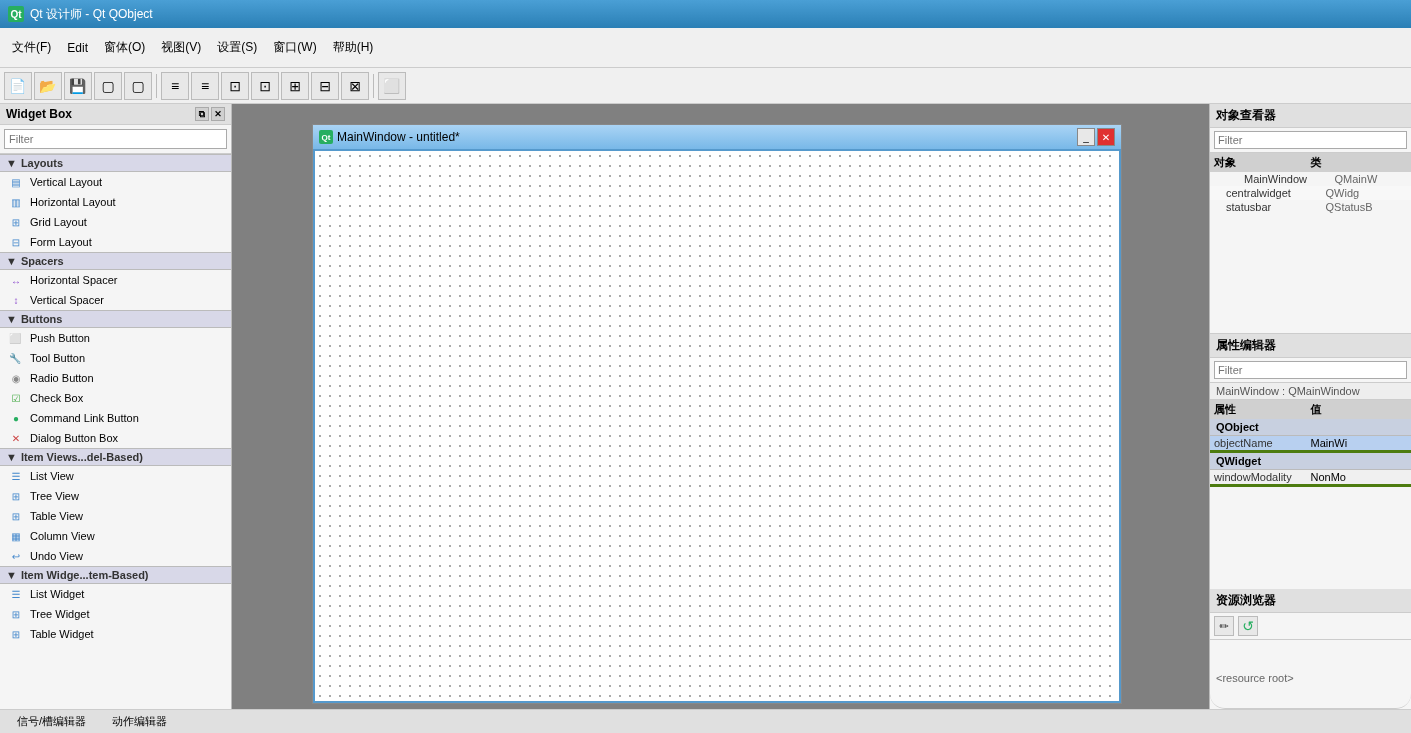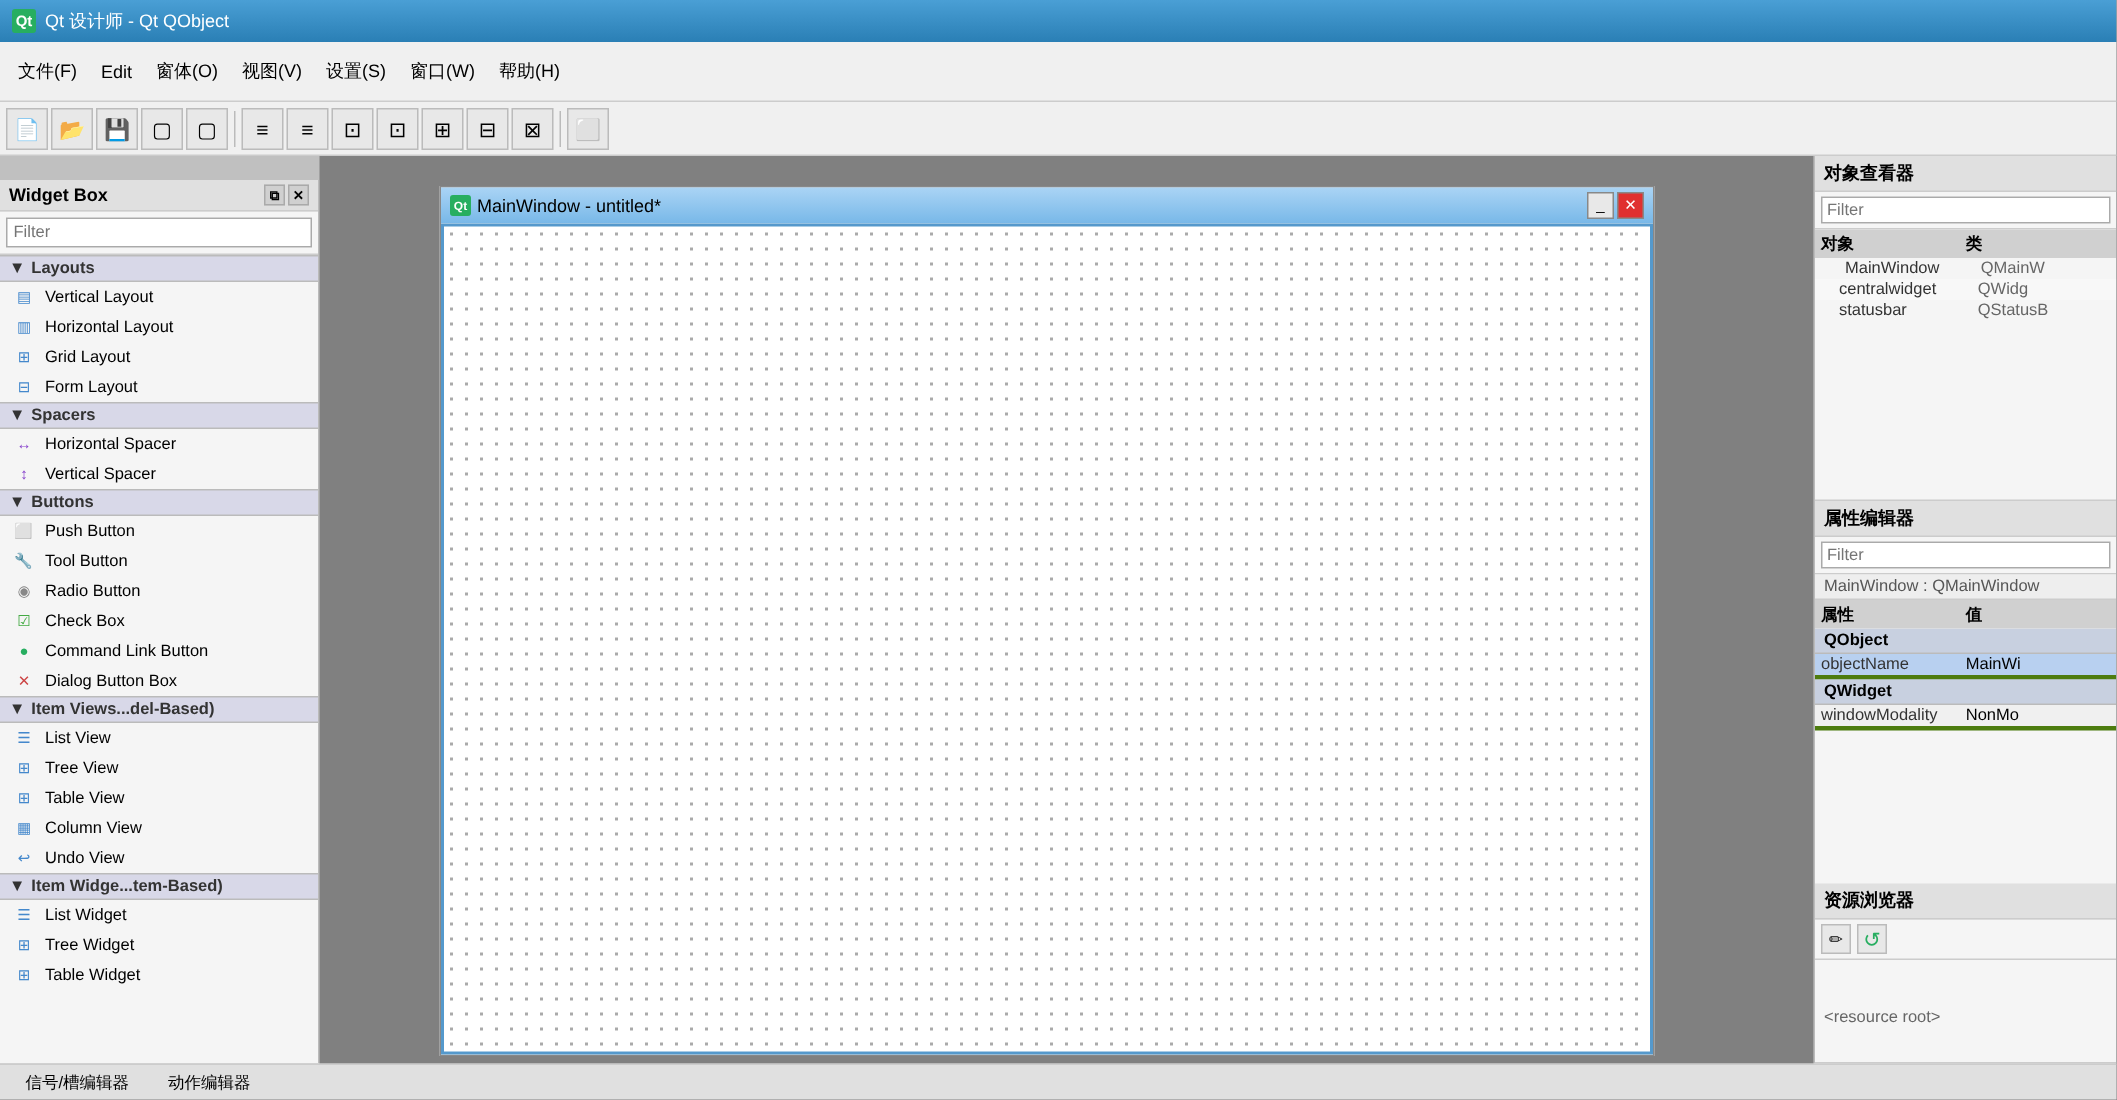--- a/index.html
+++ b/index.html
@@ -82,28 +82,27 @@
 
     
     .main-area {
       display: flex;
       flex: 1;
       overflow: hidden;
     }
 
     
     .widget-box {
-      width: 213px;
+      width: 232px;
       background: #f5f5f5;
       border-right: 1px solid #bbb;
       display: flex;
       flex-direction: column;
       flex-shrink: 0;
       overflow: hidden;
-      margin-top: 16px;
     }
     .widget-box-header {
       background: #e0e0e0;
       padding: 3px 6px;
       display: flex;
       justify-content: space-between;
       align-items: center;
       border-bottom: 1px solid #ccc;
       font-size: 12px;
       font-weight: bold;
@@ -263,21 +262,21 @@
       font-size: 11px;
       font-weight: bold;
       padding: 2px 4px;
     }
     .obj-header-row div { flex: 1; }
     .obj-row {
       display: flex;
       align-items: center;
       padding: 1px 4px;
       font-size: 11px;
-      gap: 4px;
+      gap: 18px;
     }
     .obj-row:nth-child(odd) { background: #f8f8f8; }
     .obj-name { flex: 1; color: #333; }
     .obj-type { flex: 1; color: #666; }
     .obj-indent { width: 12px; flex-shrink: 0; }
 
     
     .props-section {
       flex: 1;
       display: flex;
@@ -320,20 +319,21 @@
     .props-row.highlighted { background: #b8d0f0; }
     .props-row:not(.highlighted):nth-child(even) { background: #f0f0f0; }
     .props-key { flex: 1; color: #333; }
     .props-val { flex: 1; color: #000; }
 
     
     .resource-section {
       height: 120px;
       display: flex;
       flex-direction: column;
+      border-radius: 15px;
     }
     .resource-toolbar {
       display: flex;
       align-items: center;
       padding: 3px 4px;
       gap: 4px;
       border-bottom: 1px solid #ccc;
     }
     .resource-btn {
       width: 20px; height: 20px;

